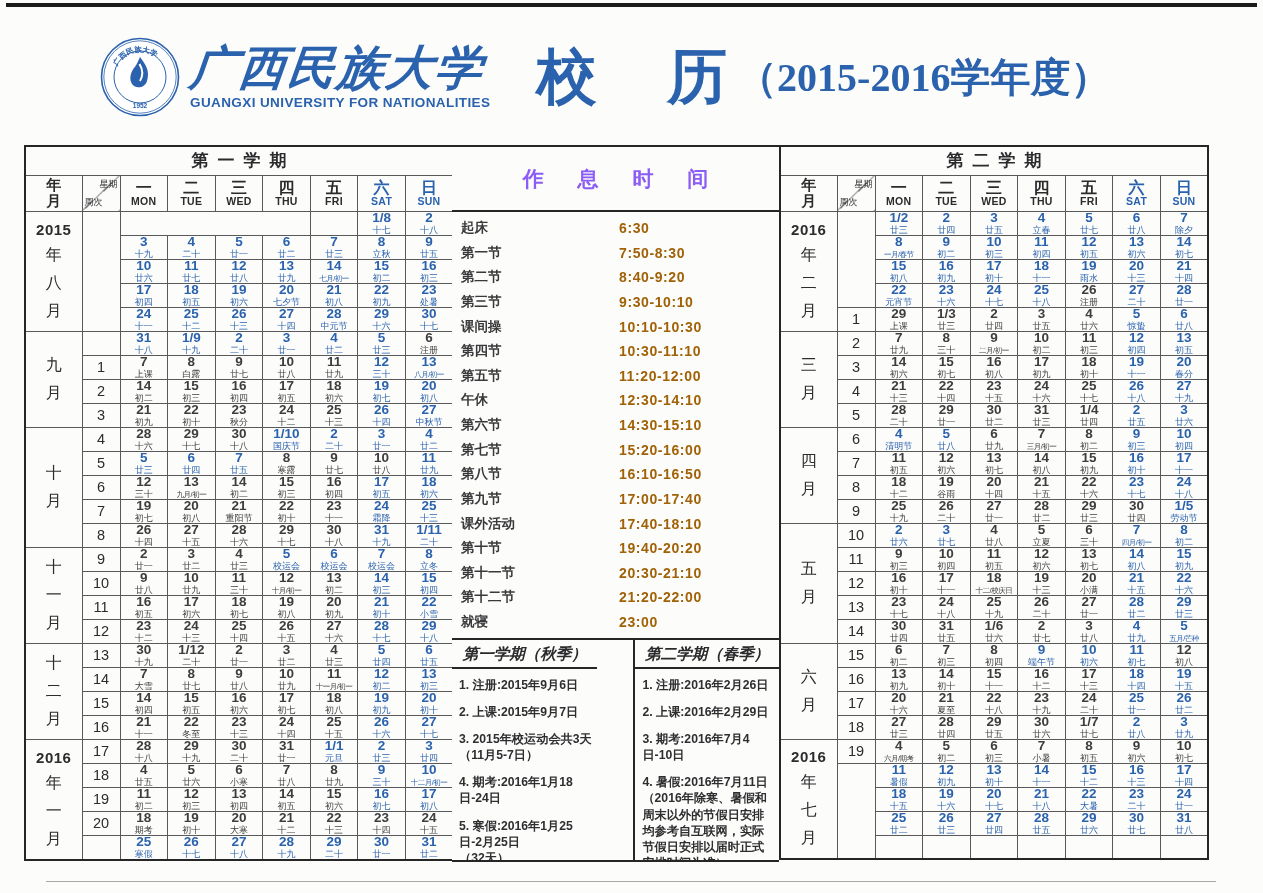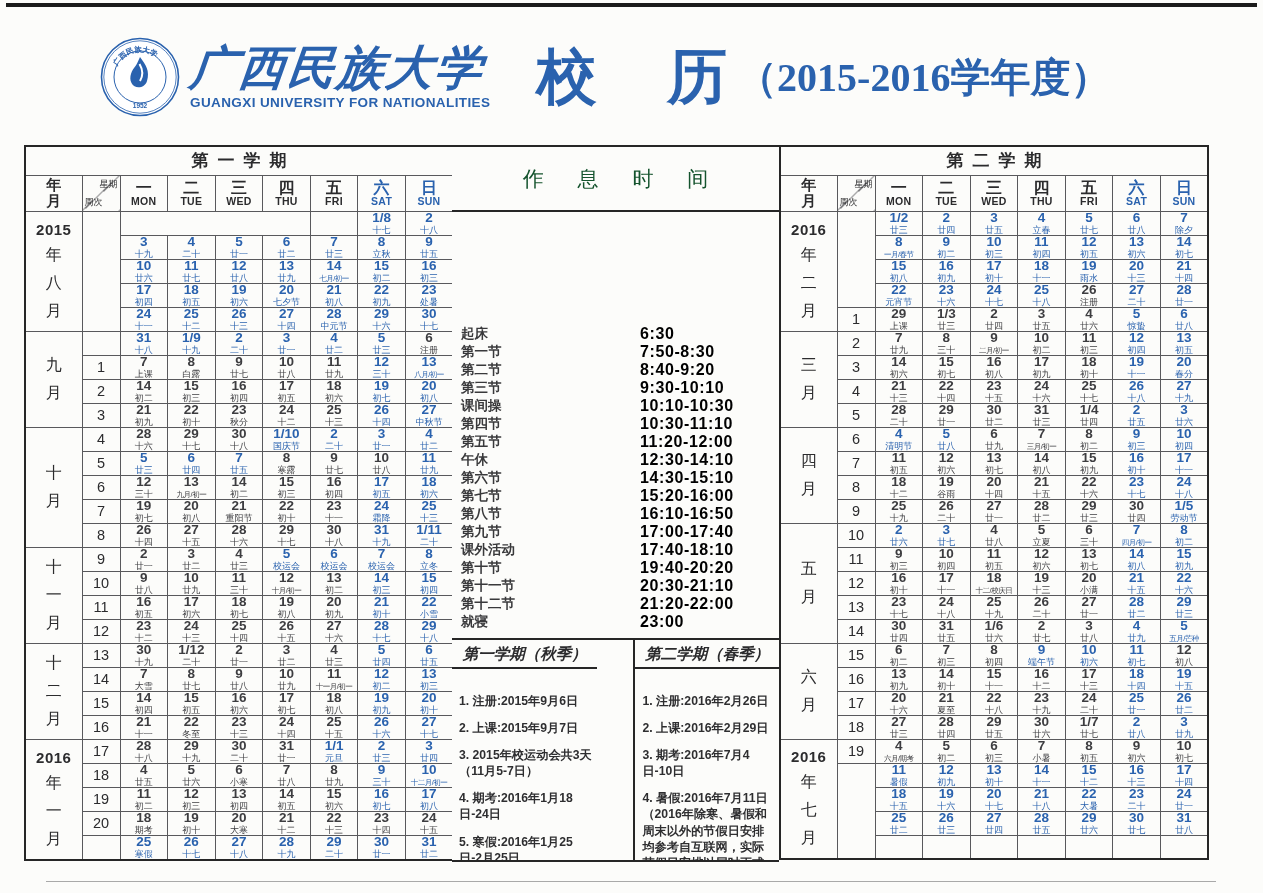--- a/index.html
+++ b/index.html
@@ -43,33 +43,33 @@
 td.ml .ch{font-size:16px;}
 td.wk{font-size:14.5px;color:#2b2b2d;}
 td.dc .d{font-size:13.5px;font-weight:bold;line-height:12px;}
 td.dc .l{font-size:9px;line-height:9px;margin-top:2px;white-space:nowrap;}
 td.dc .l.sm{font-size:7.5px;letter-spacing:-0.5px;}
 .cblue{color:var(--blue);} .cdark{color:var(--dark);}
 
 
 .middle{width:327px;flex:none;height:717px;box-sizing:border-box;
   border-top:2px solid #262626;border-bottom:2px solid #262626;display:flex;flex-direction:column;background:#fcfcfa;}
-.sched-title{height:63px;line-height:63px;flex:none;text-align:center;font-size:21px;font-weight:normal;
-  letter-spacing:14px;text-indent:14px;color:#14532d;border-bottom:2px solid #262626;}
-.sched-rows{height:426px;flex:none;display:flex;flex-direction:column;justify-content:flex-end;
+.sched-title{height:63px;line-height:63px;flex:none;text-align:center;font-size:21px;font-weight:bold;
+  letter-spacing:14px;text-indent:14px;color:#8b5cf6;border-bottom:2px solid #262626;}
+.sched-rows{height:426px;flex:none;display:flex;flex-direction:column;justify-content:space-between;
   padding:7px 0 7px 0;box-sizing:border-box;}
 .srow{display:flex;align-items:center;}
 .slabel{width:158px;flex:none;padding-left:9px;font-size:13.5px;font-weight:bold;color:#39393b;}
-.stime{font-size:16px;font-weight:bold;color:#000000;letter-spacing:0.6px;margin-left:21px;}
+.stime{font-size:14px;font-weight:bold;color:#a16207;letter-spacing:0.6px;}
 .notes{flex:1;border-top:2px solid #262626;display:flex;min-height:0;}
 .note-col{width:50%;box-sizing:border-box;display:flex;flex-direction:column;}
 .note-col.right{border-left:2px solid #262626;margin-left:36px;}
 .note-title{height:27px;line-height:27px;flex:none;text-align:center;border-bottom:2px solid #262626;
   font-family:"Liberation Serif","DejaVu Serif",serif;font-style:italic;font-weight:bold;font-size:15.5px;color:#2b2b2d;}
-.note-items{padding:24px 5px 0 7px;overflow:hidden;}
+.note-items{padding:8px 5px 0 7px;overflow:hidden;}
 .note-item{font-size:12.2px;font-weight:bold;color:#2e2e30;line-height:1.32;margin-bottom:11px;white-space:pre-line;}
 </style>
 </head>
 <body>
 
 <div class="page">
   <div class="scan-top"></div>
 
   <div class="header">
     <svg class="logo" viewBox="0 0 80 80">

